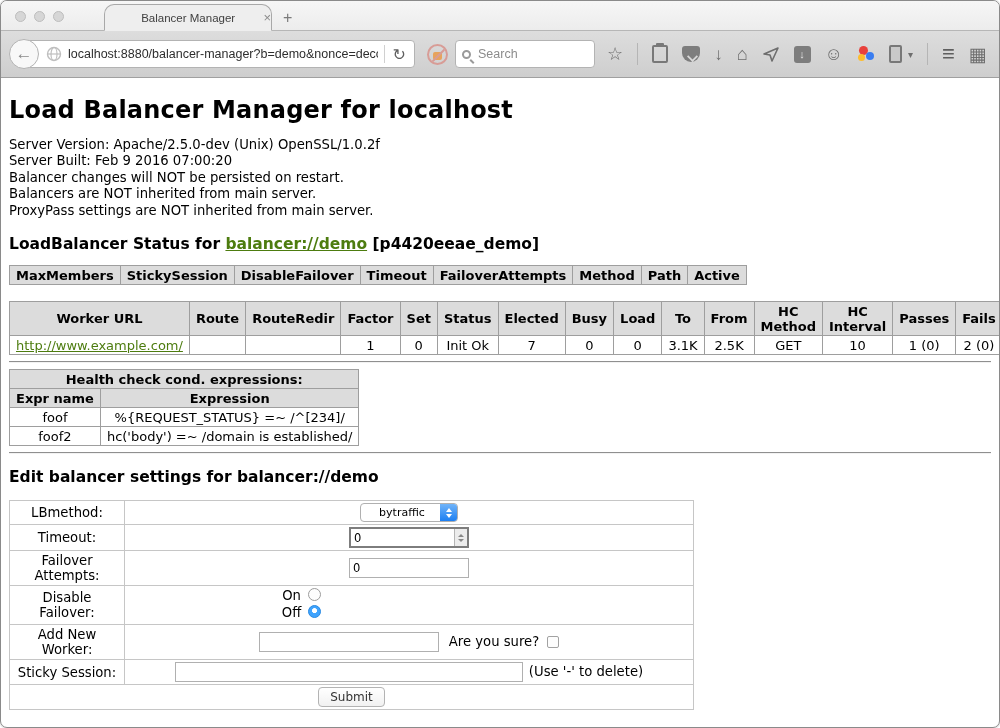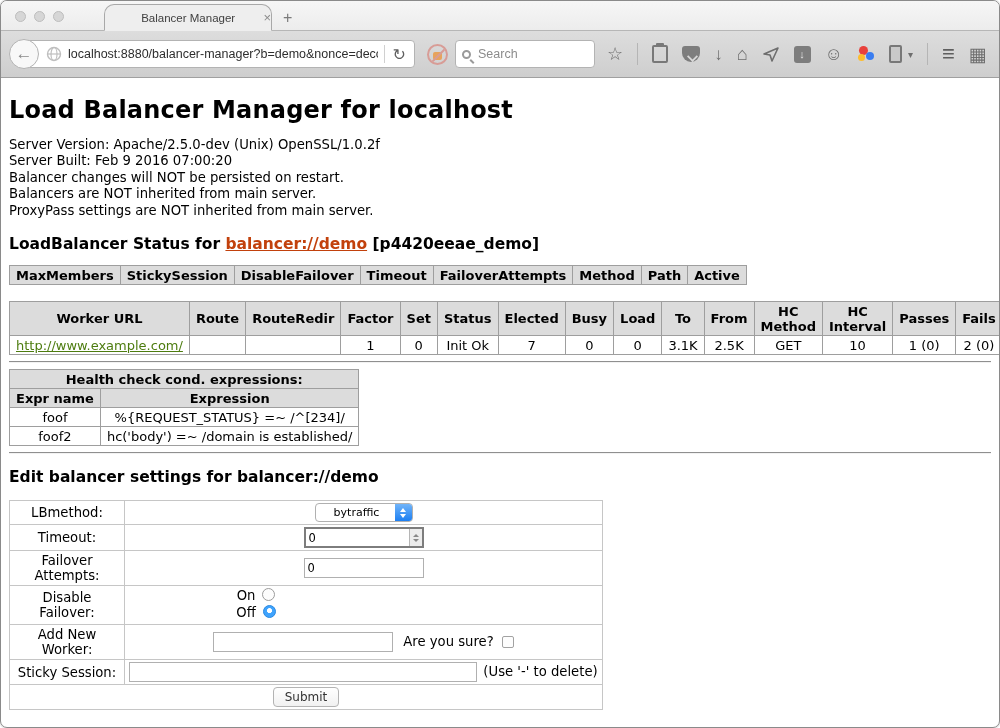--- a/index.html
+++ b/index.html
@@ -79,35 +79,35 @@
              background:#c9c9c9; }
   .caret { font-size:10px; color:#6e6e6e; margin-left:-8px; }
   .menu-ic { font-size:22px; font-weight:bold; color:#5f5f5f; }
   .tiles-ic { font-size:19px; color:#6e6e6e; margin-right:-8px; }
 
   
   .content { padding:2px 8px 0; font-family:"DejaVu Sans", sans-serif; color:#000; }
   h1.pgtitle { font-size:24px; font-weight:bold; margin:16px 0 13px; letter-spacing:.2px; }
   .info { font-size:13.2px; line-height:16.4px; margin-bottom:16px; }
   .sect { font-size:15.5px; font-weight:bold; margin:14px 0 12px; }
-  .sect a { color:#c2410c;text-align:center; }
+  .sect a { color:#4d7c0f;text-align:center; }
   .sect .bal-link { font-weight:bold; }
 
   table.data { border-collapse:collapse; font-size:13px; text-align:center; }
   table.data th, table.data td { border:1px solid #9e9e9e; padding:1.5px 6px; }
   table.data th { background:#dcdcdc; font-weight:bold; }
   table.data a { color:#4d7c0f; }
   .mb { margin-bottom:16px; }
 
   hr.rule { border:0; border-top:1px solid #8f8f8f; border-bottom:1px solid #f2f2f2; margin:6px 0; }
 
   .health td.expr { }
 
   
-  table.form { border-collapse:collapse; width:594px; font-size:13.2px;
+  table.form { border-collapse:collapse; width:685px; font-size:13.2px;
                border:1px solid #8f8f8f; margin-top:14px; }
   table.form td { border:1px solid #c6c6c6; padding:2px 4px; text-align:center; vertical-align:middle; }
   table.form td.lbl { width:115px; }
   .fakeselect { display:inline-flex; align-items:center; height:19px; width:98px;
                 border:1px solid #b0b0b0; border-radius:4px; background:#fff;
                 font-size:11px; position:relative; vertical-align:middle; }
   .fakeselect .sel-text { flex:1; text-align:center; padding-right:14px; }
   .fakeselect .stepper { position:absolute; right:0; top:0; width:17px; height:17px;
                          border-radius:0 3px 3px 0; background:linear-gradient(#70b4f9,#1d7ff2);
                          display:flex; flex-direction:column; align-items:center; justify-content:center; }

